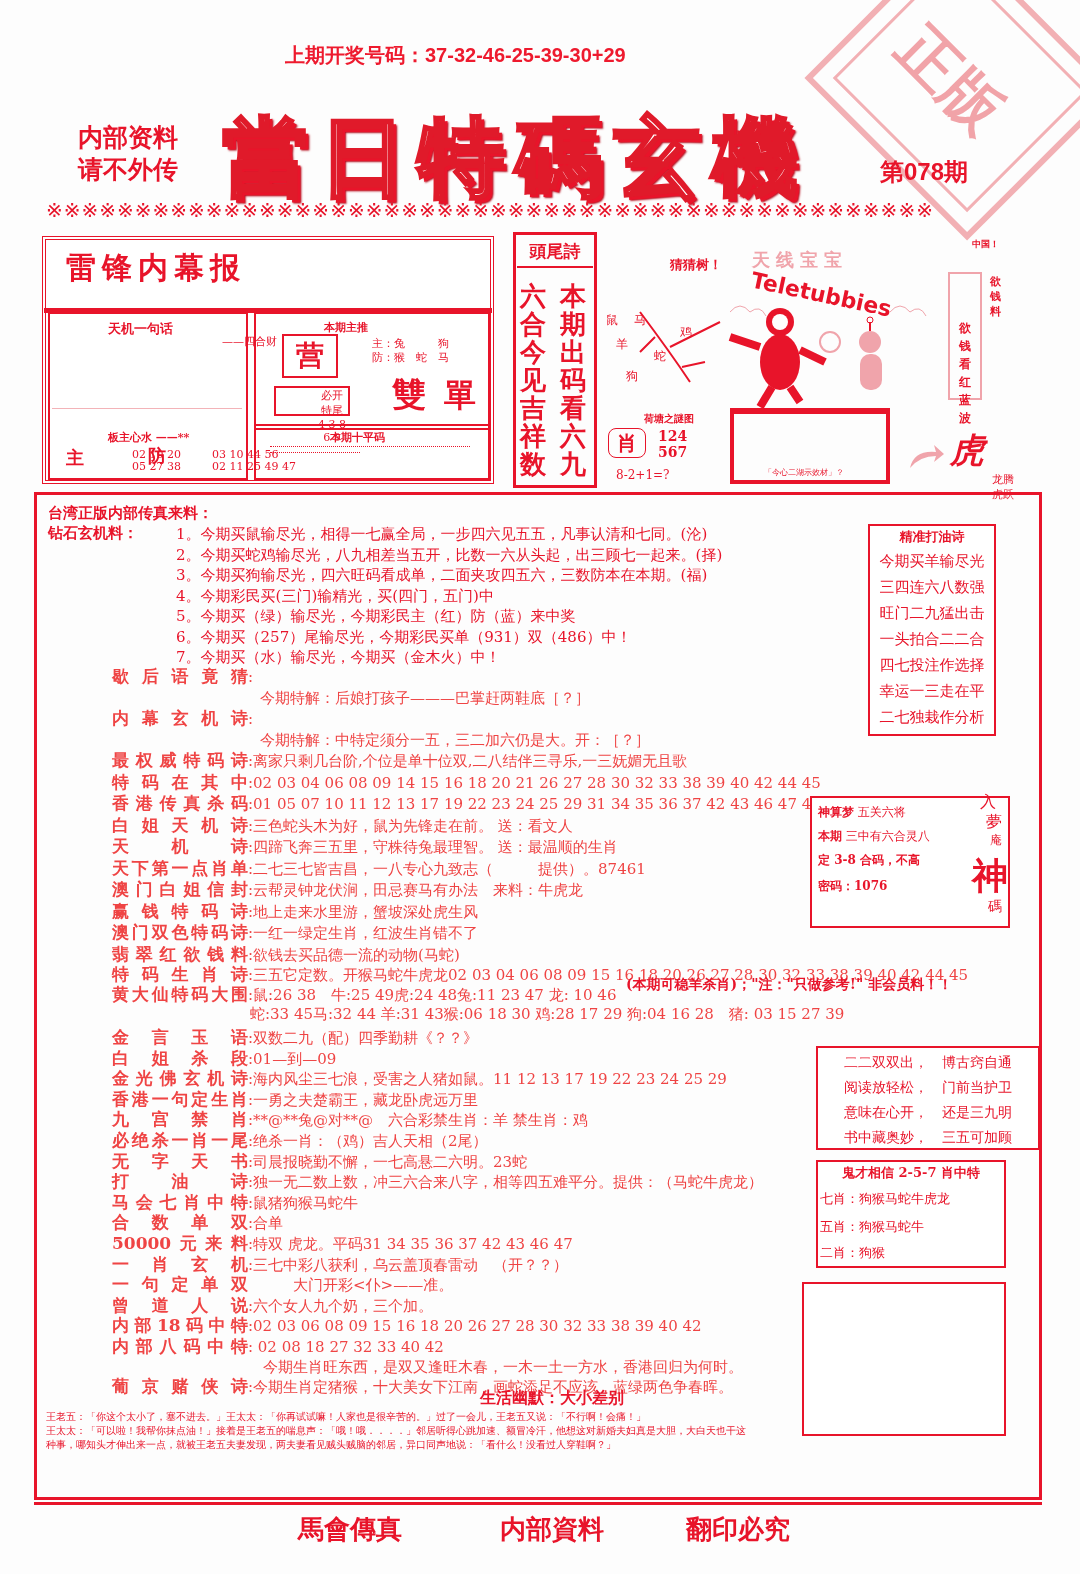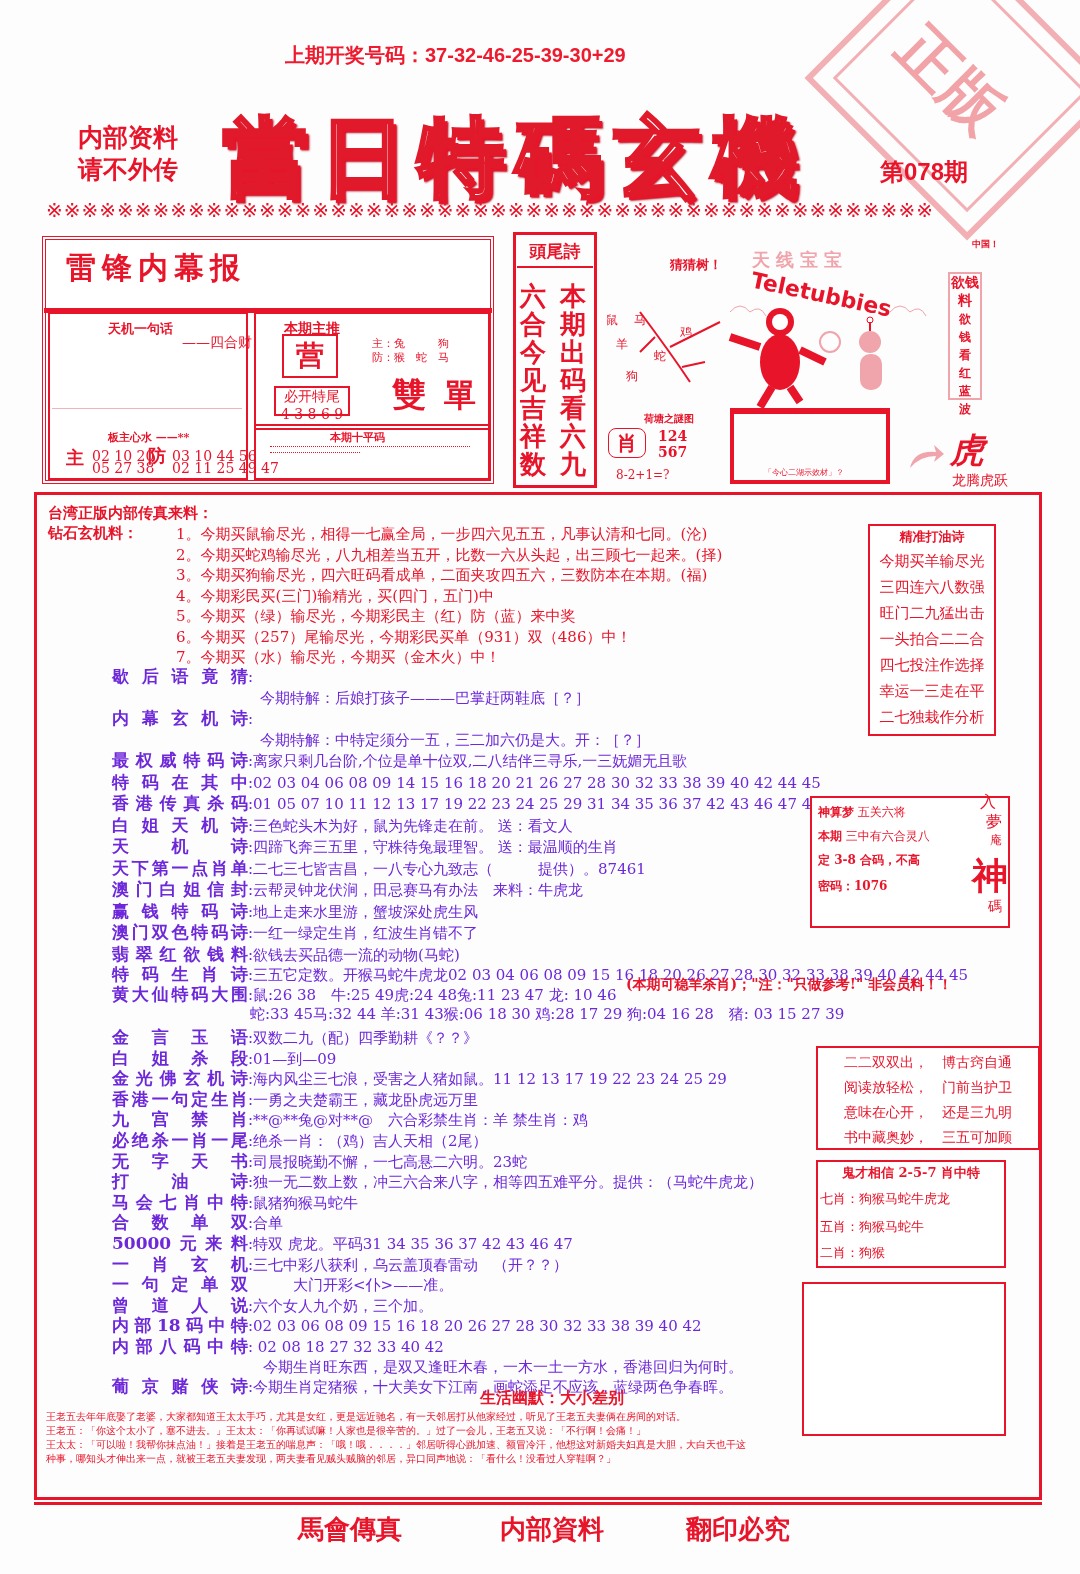--- a/index.html
+++ b/index.html
@@ -18,32 +18,32 @@
   .stamp-text { left: 890px; top: 40px; font-size: 60px; color: #f1a3a8; font-weight: bold; transform: rotate(45deg); }
   .stars { left: 46px; top: 198px; width: 990px; font-size: 20px; letter-spacing: 1px; white-space: nowrap; overflow: hidden; color: #e8142a; font-family: "DejaVu Sans", sans-serif; }
 
   
   .panel-lf { left: 42px; top: 236px; width: 452px; height: 248px; border: 4px double #e8142a; background:#fff; }
   .lf-title { left: 66px; top: 248px; font-size: 30px; font-weight: bold; letter-spacing: 6px; color:#e8142a; }
   .lf-divider-h { left: 44px; top: 308px; width: 448px; height: 5px; background: #e8142a; }
   .lf-box-a { left: 48px; top: 312px; width: 200px; height: 168px; border: 2px solid #e8142a; }
   .lf-box-b { left: 254px; top: 312px; width: 236px; height: 118px; border: 2px solid #e8142a; }
   .lf-box-c { left: 254px; top: 424px; width: 236px; height: 56px; border: 2px solid #e8142a; }
-  .tiny { font-size: 14px; color: #e8142a; }
+  .tiny { font-size: 11px; color: #e8142a; padding-left: 40px; }
   .small { font-size: 11px; color: #e8142a; }
 
   .acrostic { left: 513px; top: 232px; width: 84px; height: 256px; border: 3px solid #e8142a; }
   .acrostic-title { left: 517px; top: 236px; width: 76px; height: 32px; border-bottom: 2px solid #e8142a; text-align:center; font-size: 17px; font-weight: bold; line-height: 30px; }
   .acr-col { font-size: 26px; line-height: 28px; font-weight: bold; width: 30px; text-align:center; font-family: "DejaVu Sans", sans-serif; }
 
   .cartoon-area { left: 600px; top: 232px; width: 424px; height: 256px; }
 
   
   .main-frame { left: 34px; top: 492px; width: 1008px; height: 1008px; border: 3px solid #e8142a; }
-  .row { position: absolute; font-size: 15px; line-height: 20px; white-space: nowrap; color: #6d28d9; }
+  .row { position: absolute; font-size: 15px; line-height: 20px; white-space: nowrap; color: #ef4444; }
   .lbl { display: inline-block; font-size: 17px; font-weight: bold; width: 136px; text-align-last: justify; text-align: justify; }
   .side-box { border: 2px solid #e8142a; background: #fff; }
   .side-line { font-size: 15px; line-height: 26px; text-align:center; white-space: nowrap; }
   .footer-txt { font-size: 10px; line-height: 14px; white-space: nowrap; color:#e8142a; }
   .bottom-title { font-size: 26px; font-weight: bold; color: #e8142a; font-family: "DejaVu Sans", sans-serif; }
 </style>
 </head>
 <body>
 
 <div class="abs stamp">
@@ -272,21 +272,20 @@
   <div style="font-size:13px;font-weight:bold;text-align:center;line-height:22px;">鬼才相信 2-5-7 肖中特</div>
   <div style="font-size:13px;line-height:30px;padding-left:2px;white-space:nowrap;">七肖：狗猴马蛇牛虎龙</div>
   <div style="font-size:13px;line-height:26px;padding-left:2px;">五肖：狗猴马蛇牛</div>
   <div style="font-size:13px;line-height:26px;padding-left:2px;">二肖：狗猴</div>
 </div>
 
 <div class="abs side-box" style="left:802px;top:1282px;width:204px;height:154px;"></div>
 
 <div class="abs" style="left:480px;top:1388px;font-size:16px;font-weight:bold;">生活幽默：大小差别</div>
 <div class="abs" id="humorLines" style="left:46px;top:1410px;">
-    <div class="footer-txt">王老五去年年底娶了老婆，大家都知道王太太手巧，尤其是女红，更是远近驰名，有一天邻居打从他家经过，听见了王老五夫妻俩在房间的对话。</div>
     <div class="footer-txt">王老五：「你这个太小了，塞不进去。」王太太：「你再试试嘛！人家也是很辛苦的。」过了一会儿，王老五又说：「不行啊！会痛！」</div>
     <div class="footer-txt">王太太：「可以啦！我帮你抹点油！」接着是王老五的喘息声：「哦！哦．．．．」邻居听得心跳加速、额冒冷汗，他想这对新婚夫妇真是大胆，大白天也干这</div>
     <div class="footer-txt">种事，哪知头才伸出来一点，就被王老五夫妻发现，两夫妻看见贼头贼脑的邻居，异口同声地说：「看什么！没看过人穿鞋啊？」</div>
   </div>
 
 <div class="abs" style="left:34px;top:1502px;width:1008px;height:3px;background:#e8142a;"></div>
 <div class="abs bottom-title" style="left:298px;top:1512px;">馬會傳真</div>
 <div class="abs bottom-title" style="left:500px;top:1512px;">内部資料</div>
 <div class="abs bottom-title" style="left:686px;top:1512px;">翻印必究</div>
 

